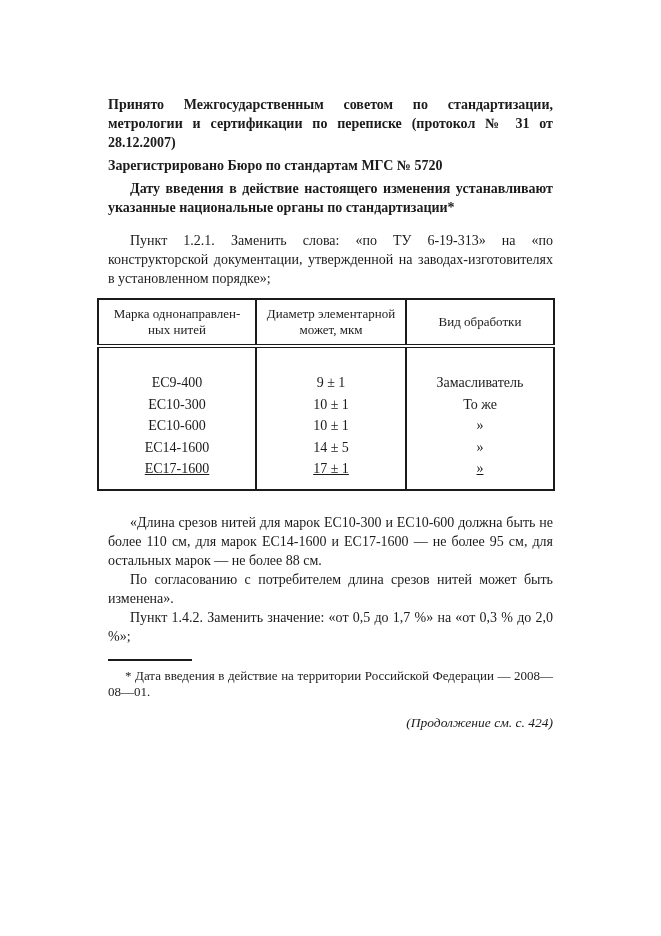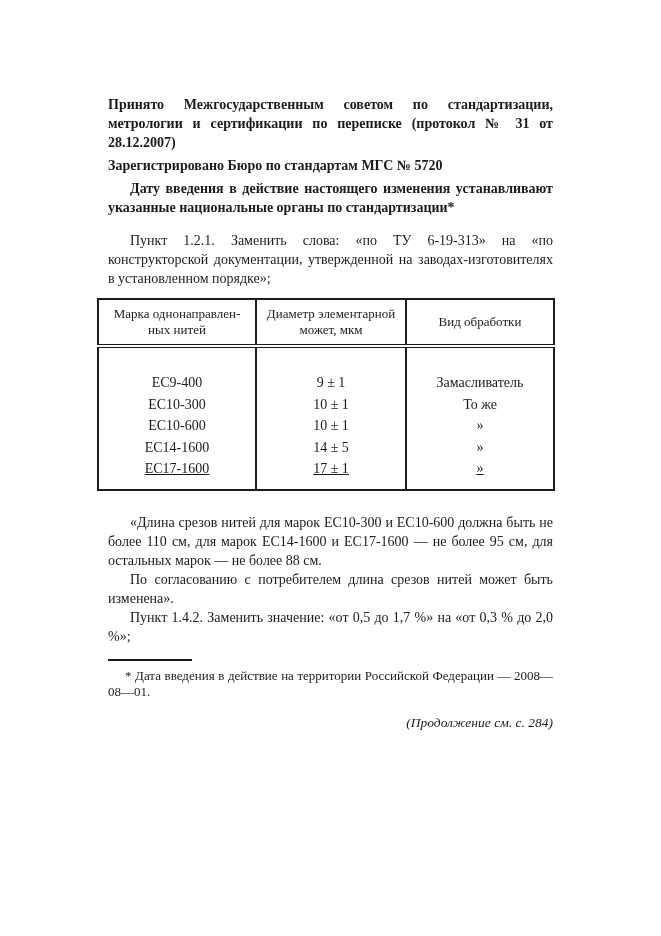--- a/index.html
+++ b/index.html
@@ -160,15 +160,15 @@
     <p>«Длина срезов нитей для марок ЕС10-300 и ЕС10-600 должна быть не более 110 см, для марок ЕС14-1600 и ЕС17-1600 — не более 95 см, для остальных марок — не более 88 см.</p>
     <p>По согласованию с потребителем длина срезов нитей может быть изменена».</p>
     <p>Пункт 1.4.2. Заменить значение: «от 0,5 до 1,7 %» на «от 0,3 % до 2,0 %»;</p>
   </div>
 
   <div class="footnote-block">
     <div class="footnote-rule"></div>
     <p class="footnote-text">* Дата введения в действие на территории Российской Федерации — 2008—08—01.</p>
   </div>
 
-  <p class="continuation">(Продолжение см. с. 284)</p>
+  <p class="continuation">(Продолжение см. с. 424)</p>
 
 </div>
 
 </body></html>

